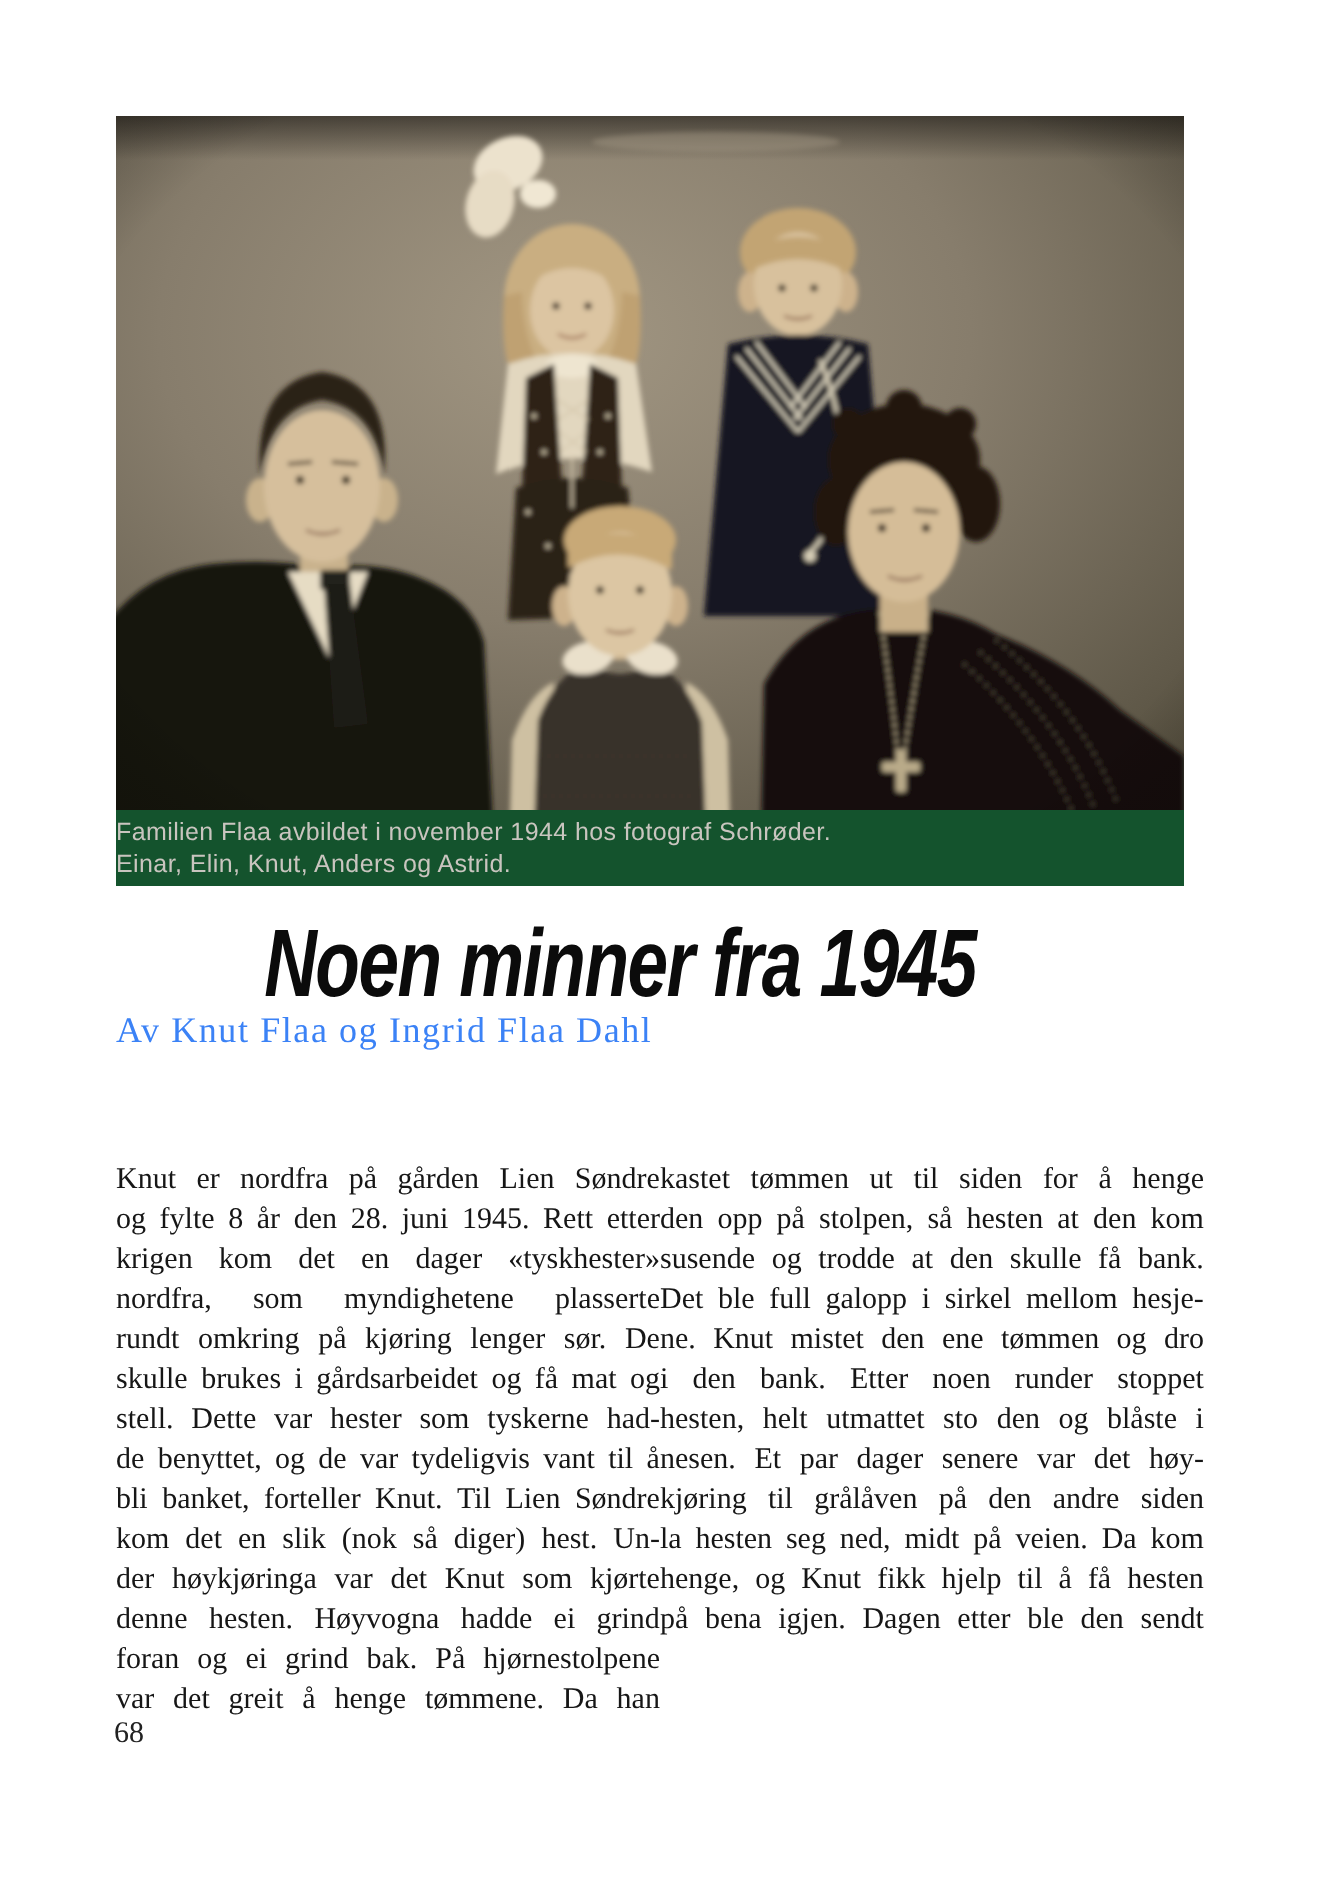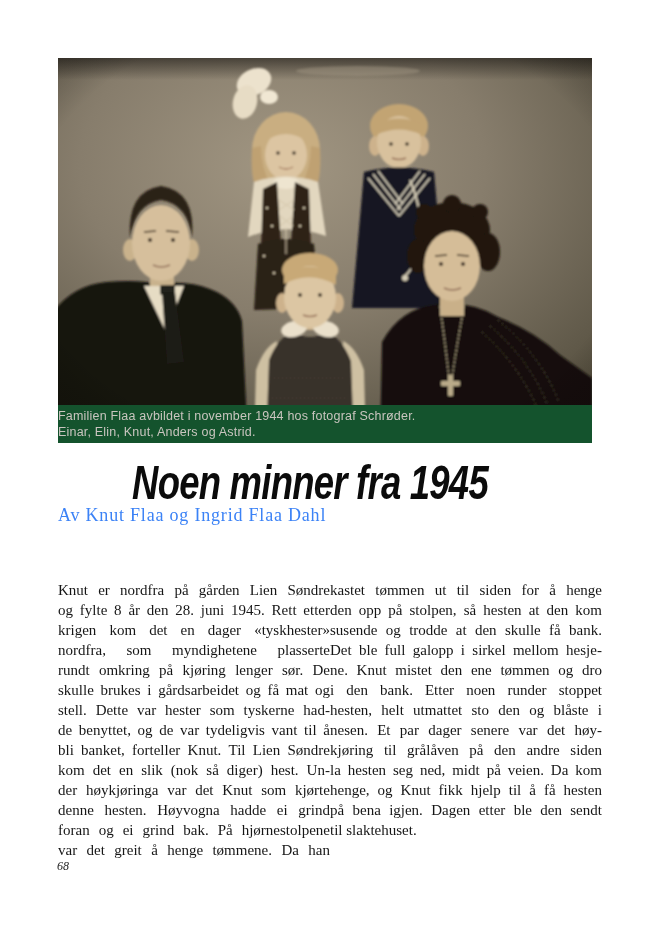--- a/index.html
+++ b/index.html
@@ -37,21 +37,21 @@
   .columns{
     position:absolute; left:58px; top:580px; width:554px;
     display:flex; gap:0;
   }
   .col{ width:272px; font-size:15px; line-height:20px; }
   .tline{ display:flex; justify-content:space-between; height:20px; overflow:visible; }
   .tline.plain{ display:block; }
   .tline span{ white-space:pre; }
   
   .pagenum{
-    position:absolute; left:57px; top:859px; font-size:12px; color:#222;font-style:italic;
+    position:absolute; left:57px; top:859px; font-size:15px; color:#222;
   }
 </style>
 </head>
 <body>
 
 <div class="page">
 
   <figure class="photo">
     <svg viewBox="0 0 534 385" aria-hidden="true">
       <defs>
@@ -444,19 +444,18 @@
         <div class="tline">
           <span>på</span>
           <span>bena</span>
           <span>igjen.</span>
           <span>Dagen</span>
           <span>etter</span>
           <span>ble</span>
           <span>den</span>
           <span>sendt</span>
         </div>
-        <div class="tline plain">til slaktehuset.</div>
       </div>
   </div>
 
   <div class="pagenum">68</div>
 
 </div>
 
 </body></html>

